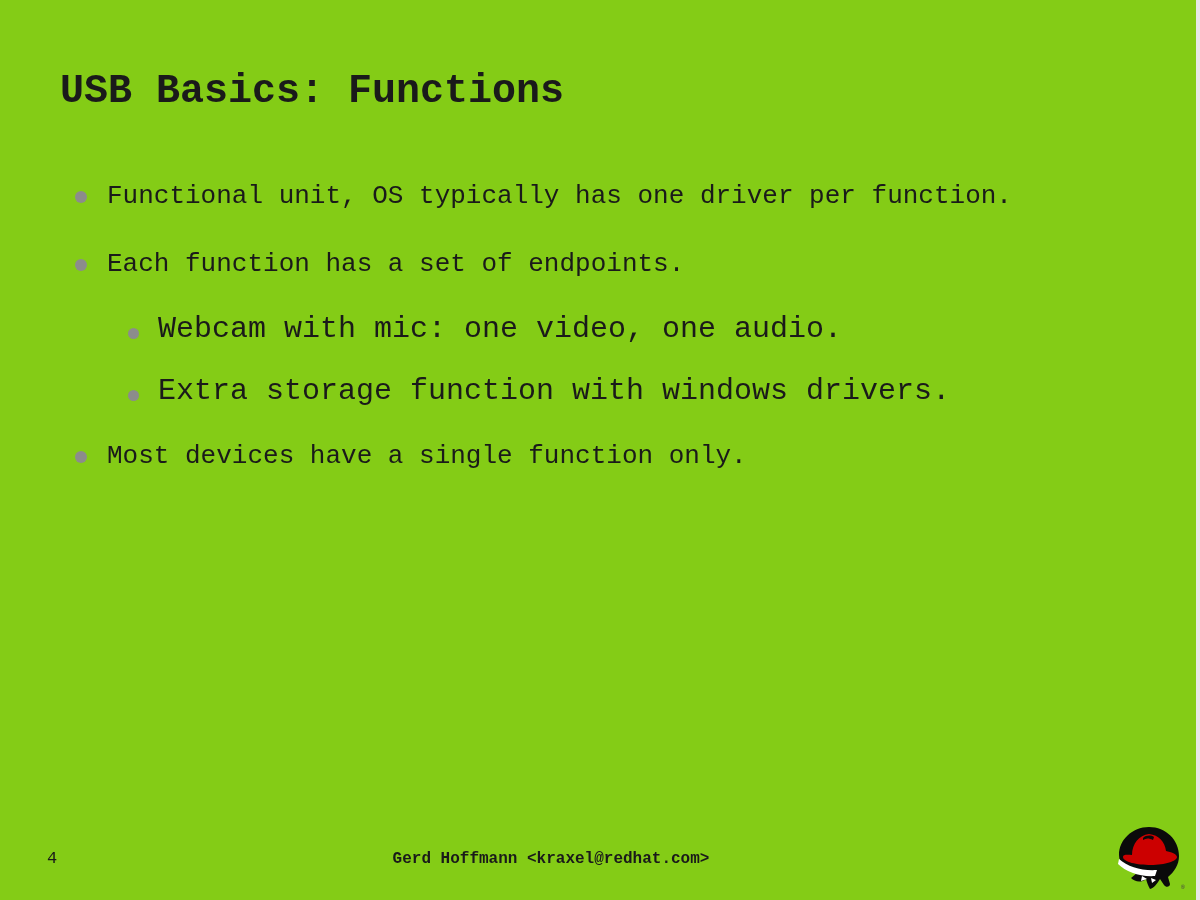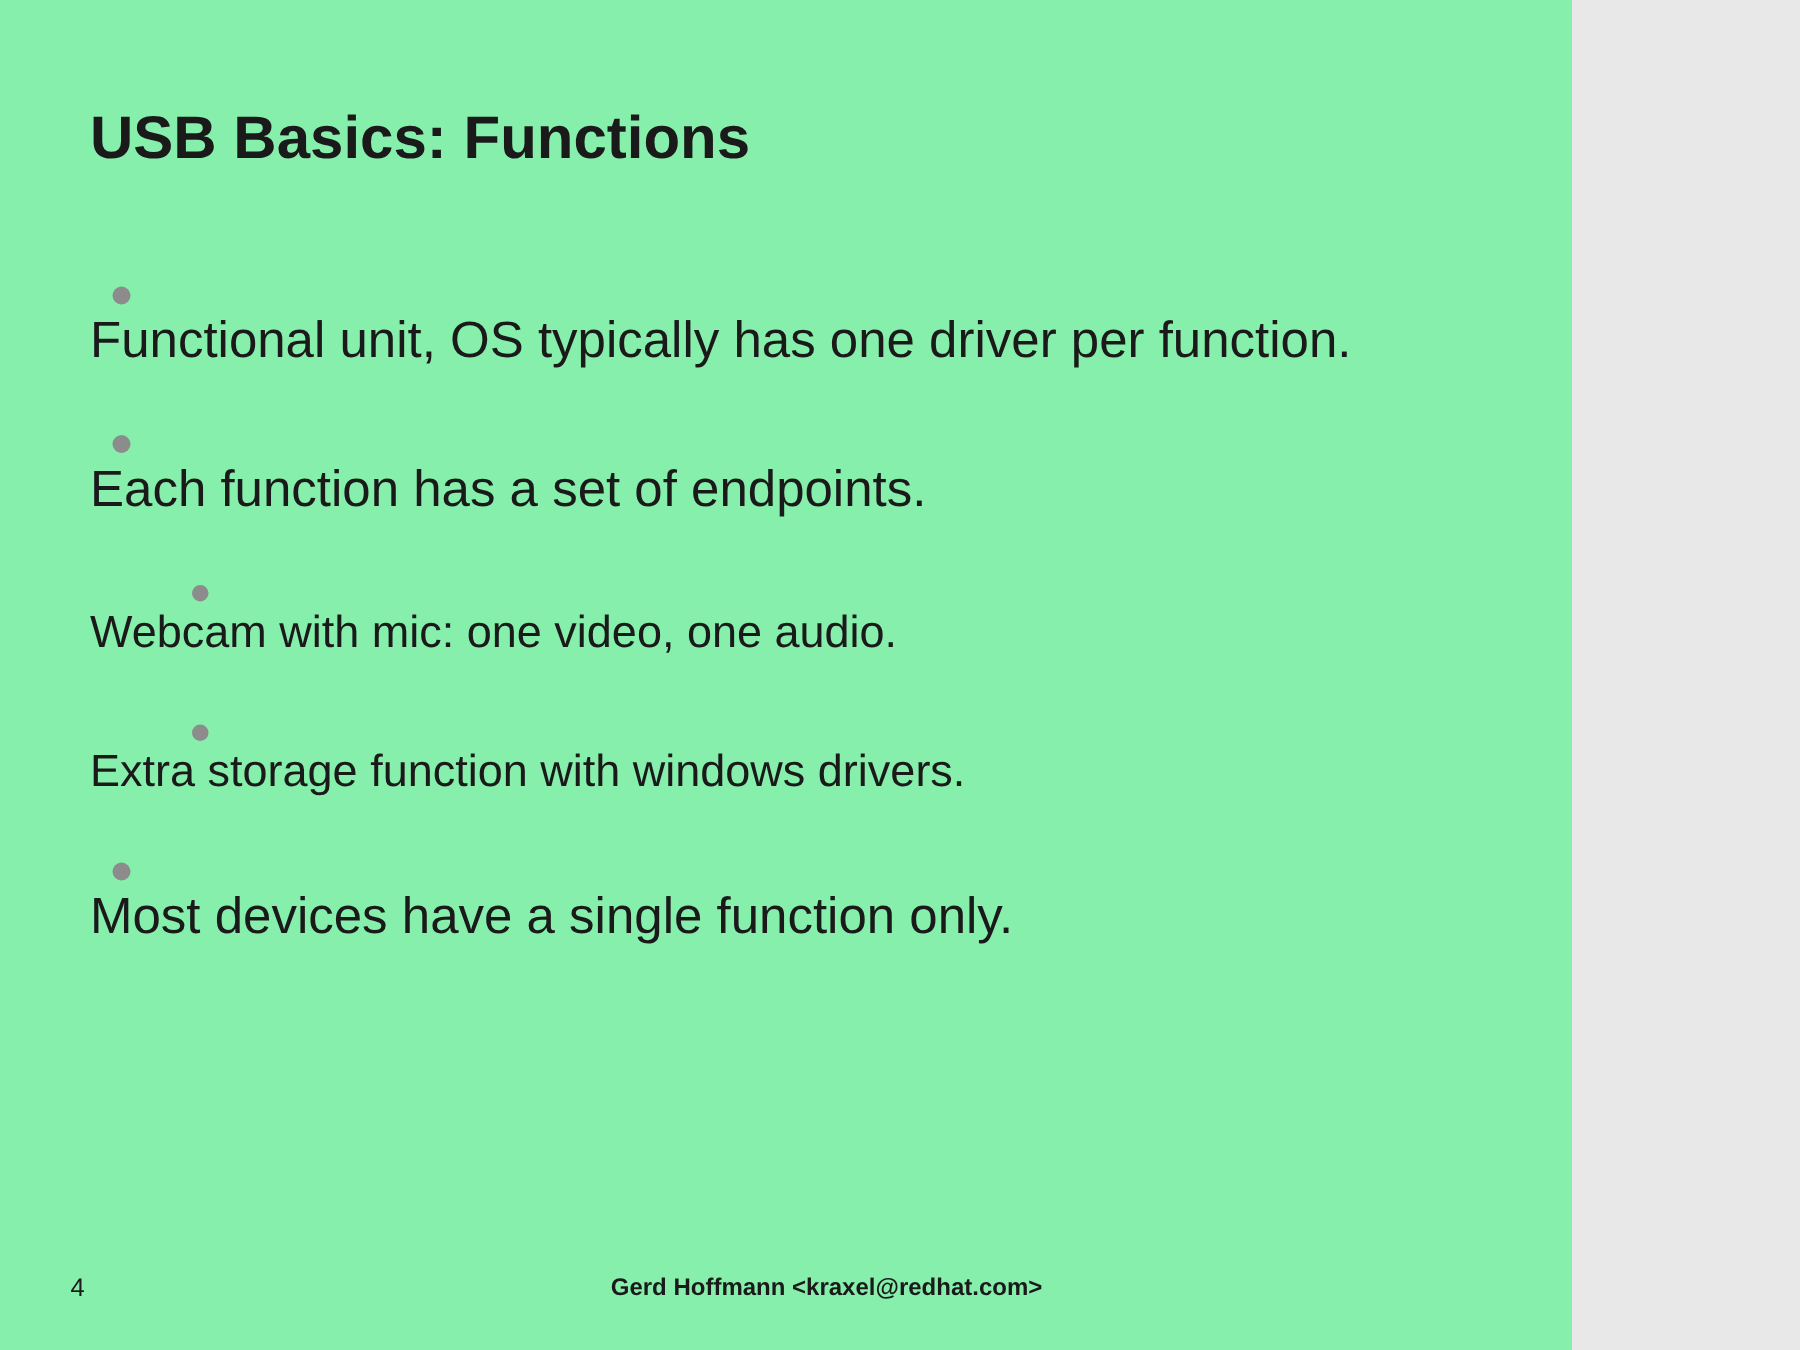--- a/index.html
+++ b/index.html
@@ -2,24 +2,24 @@
 <html><head>
 <meta charset="utf-8">
 <style>
   html, body {
     margin: 0;
     padding: 0;
     background: #e8e8e8;
   }
   .slide {
     position: relative;
-    width: 1048px;
+    width: 1196px;
     height: 900px;
-    background: #86efac;
-    font-family: Liberation Sans, sans-serif;
+    background: #84cc16;
+    font-family: Liberation Mono, monospace;
     color: #1a1a1a;
     overflow: hidden;
   }
   .slide-title {
     position: absolute;
     left: 60px;
     top: 69px;
     margin: 0;
     font-size: 40px;
     line-height: 46px;
@@ -32,22 +32,22 @@
     left: 60px;
     top: 172px;
     width: 1000px;
   }
   .row {
     display: flex;
     align-items: flex-start;
     margin-bottom: 20px;
   }
   .row .txt { flex: 1 1 auto; }
-  .l1 { font-size: 34px; line-height: 48px; flex-direction: column; }
-  .l2 { font-size: 30px; line-height: 42px; flex-direction: column; }
+  .l1 { font-size: 26px; line-height: 48px; }
+  .l2 { font-size: 30px; line-height: 42px; }
   .dot {
     flex: 0 0 auto;
     border-radius: 50%;
     background: #8c8c8c;
   }
   .l1 .dot {
     width: 12px; height: 12px;
     margin: 19px 20px 0 15px;
   }
   .l2 .dot {

